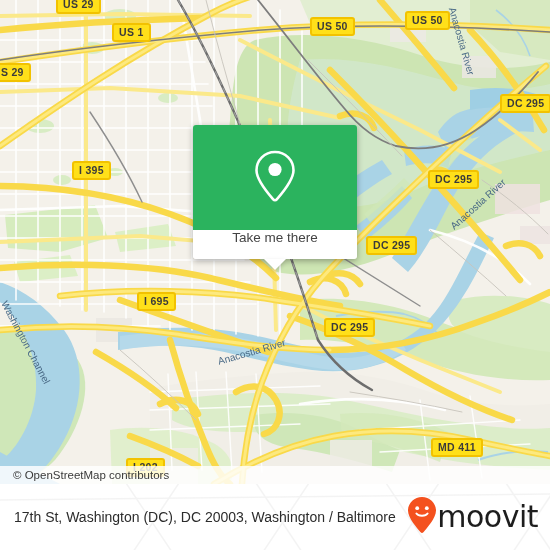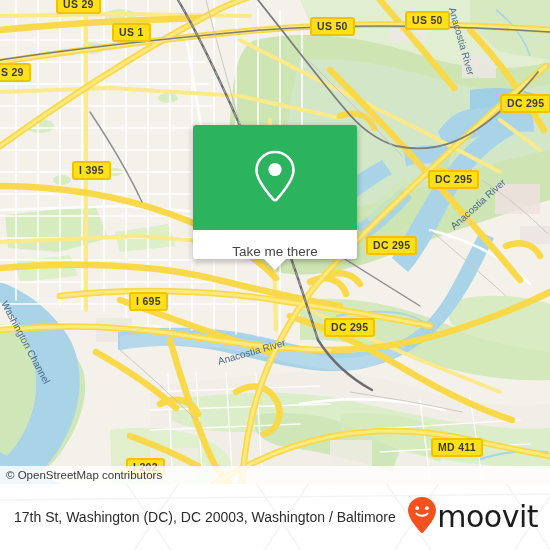--- a/index.html
+++ b/index.html
@@ -77,21 +77,21 @@
     border-radius: 3px 3px 0 0;
     display: flex;
     align-items: center;
     justify-content: center;
   }
   #popup-label {
     background: #ffffff;
     height: 29px;
     border-radius: 0 0 3px 3px;
     display: flex;
-    align-items: flex-end;
+    align-items: flex-start;
     justify-content: center;
     color: #444444;
     font-size: 13.5px;
     font-family: "Liberation Sans", sans-serif;
   }
   #popup-tail {
     position: absolute;
     left: 50%;
     bottom: -11px;
     margin-left: -11px;
@@ -110,21 +110,21 @@
     width: 550px;
     height: 18px;
     background: rgba(255,255,255,.82);
     display: flex;
     align-items: center;
     z-index: 50;
   }
   #attribution span {
     font-size: 11.5px;
     color: #3a3a3a;
-    padding-left: 6px;
+    padding-left: 13px;
     font-family: "Liberation Sans", sans-serif;
   }
 
   
   #footer {
     position: absolute;
     left: 0;
     top: 484px;
     width: 550px;
     height: 66px;
@@ -416,21 +416,21 @@
     <div class="shield" style="left:56px; top:-5px;">US 29</div>
     <div class="shield" style="left:-14px; top:63px;">US 29</div>
     <div class="shield" style="left:112px; top:12px;margin-top:11px;">US 1</div>
     <div class="shield" style="left:310px; top:17px;">US 50</div>
     <div class="shield" style="left:405px; top:11px;">US 50</div>
     <div class="shield" style="left:72px; top:141px;margin-top:20px;">I 395</div>
     <div class="shield" style="left:500px; top:94px;">DC 295</div>
     <div class="shield" style="left:428px; top:170px;">DC 295</div>
     <div class="shield" style="left:366px; top:236px;">DC 295</div>
     <div class="shield" style="left:324px; top:318px;">DC 295</div>
-    <div class="shield" style="left:129px; top:292px;">I 695</div>
+    <div class="shield" style="left:137px; top:292px;">I 695</div>
     <div class="shield" style="left:431px; top:438px;">MD 411</div>
     <div class="shield" style="left:126px; top:458px;">I 202</div>
 
     <div id="popup-card">
       <div id="popup-green">
         <span>
           <svg width="44" height="56" viewBox="0 0 44 56" fill="none">
             <path d="M22 4 C11.5 4 3.5 12.2 3.5 22.3 C3.5 31 12 42 20.2 51.4 C21.2 52.5 22.8 52.5 23.8 51.4 C32 42 40.5 31 40.5 22.3 C40.5 12.2 32.5 4 22 4 Z" stroke="#ffffff" stroke-width="2.6" fill="none"></path>
             <circle cx="22" cy="21.5" r="6.6" fill="#ffffff"></circle>
           </svg>

